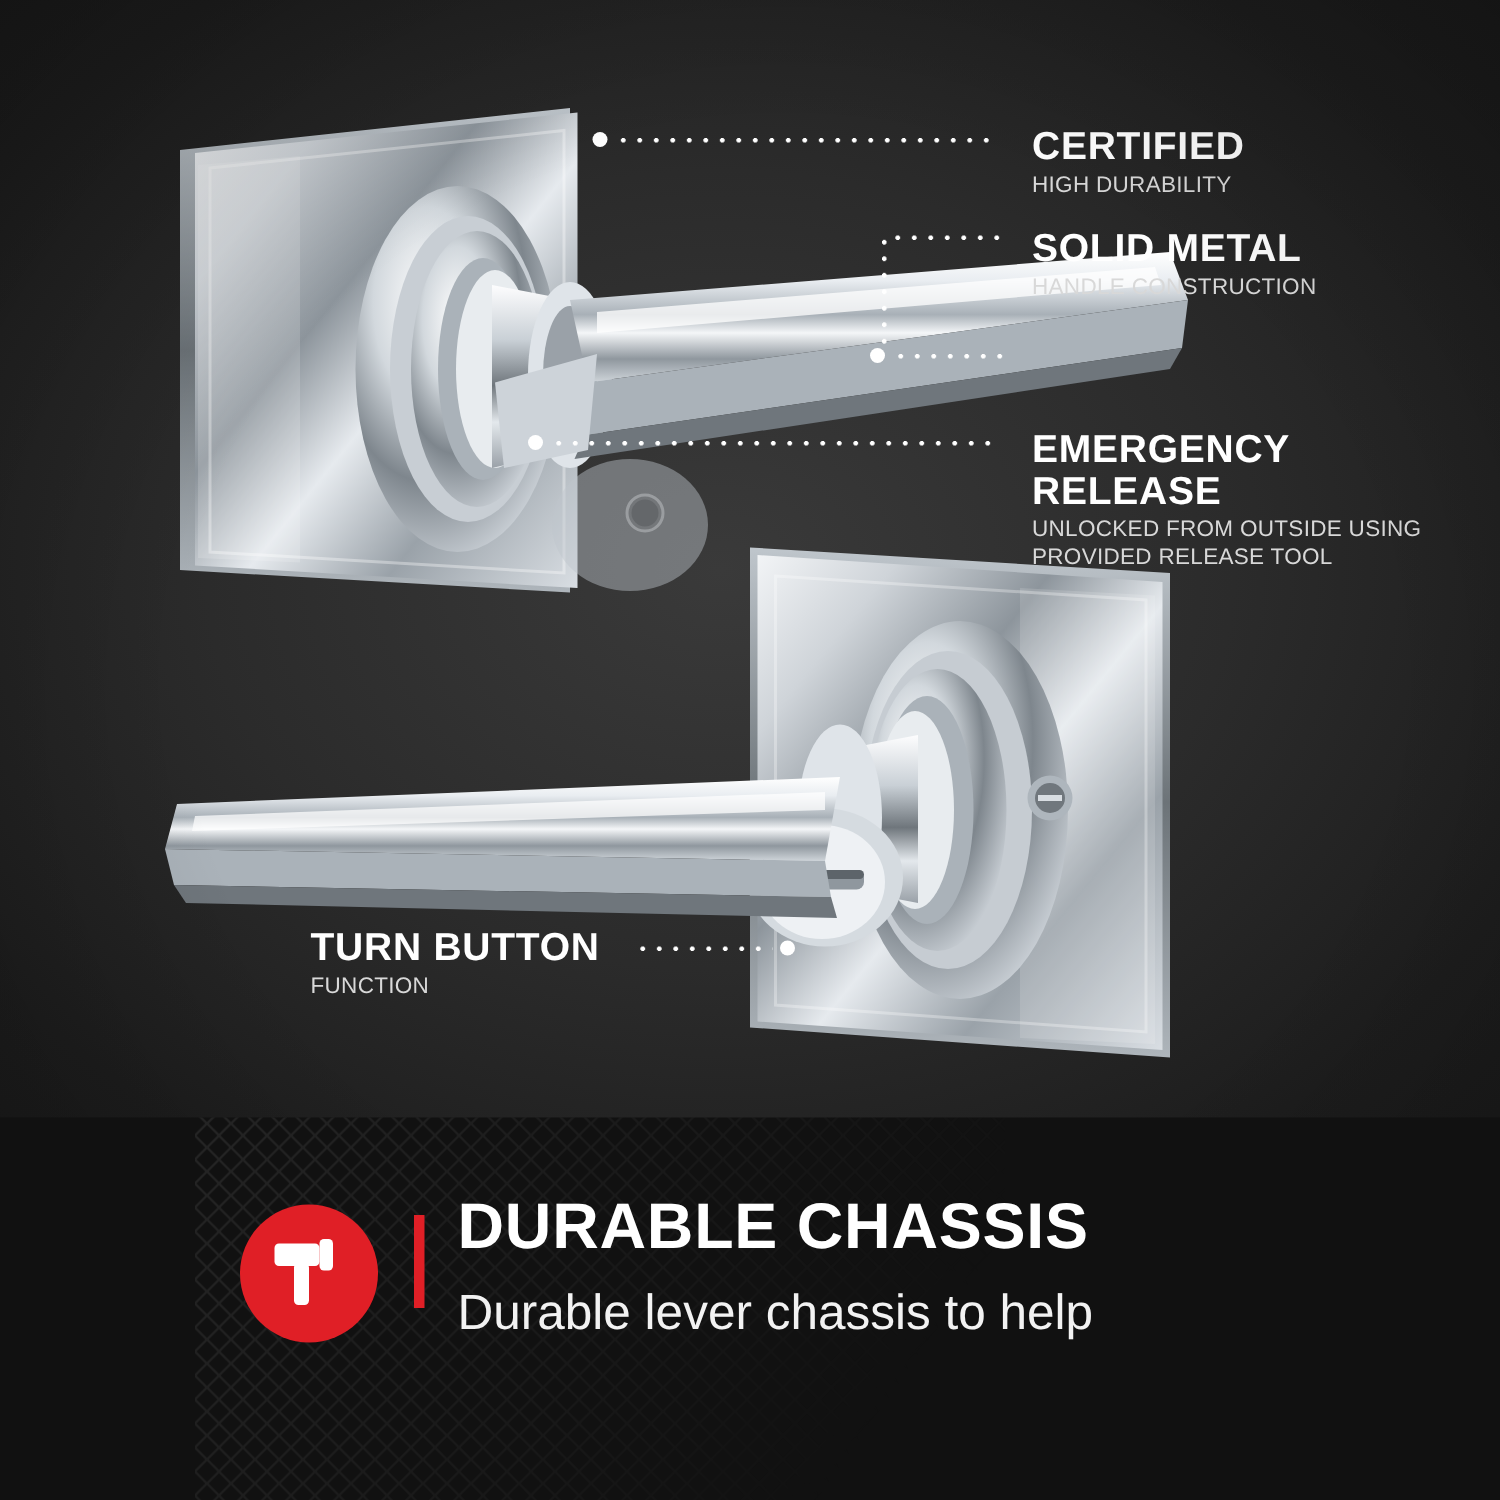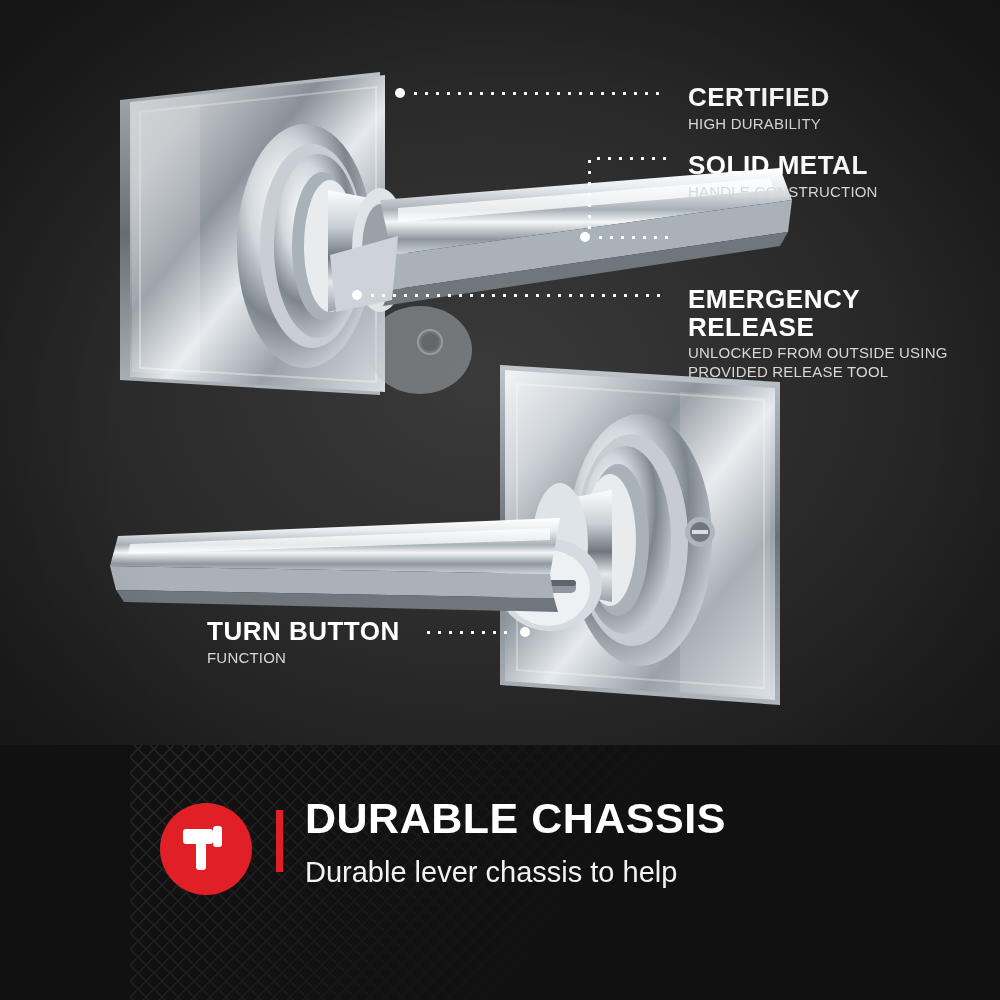--- a/index.html
+++ b/index.html
@@ -126,21 +126,21 @@
   }
   .banner-text { color: #fff; }
   .banner-title {
     font-size: 43px;
     font-weight: bold;
     letter-spacing: .5px;
     line-height: 1;
     margin: 0 0 14px 0;
   }
   .banner-body {
-    font-size: 29px;
+    font-size: 33px;
     line-height: 1.3;
     color: #f2f2f2;
     font-weight: normal;
     max-width: 560px;
   }
 
   
   .hw { position: absolute; }
 </style>
 </head>

